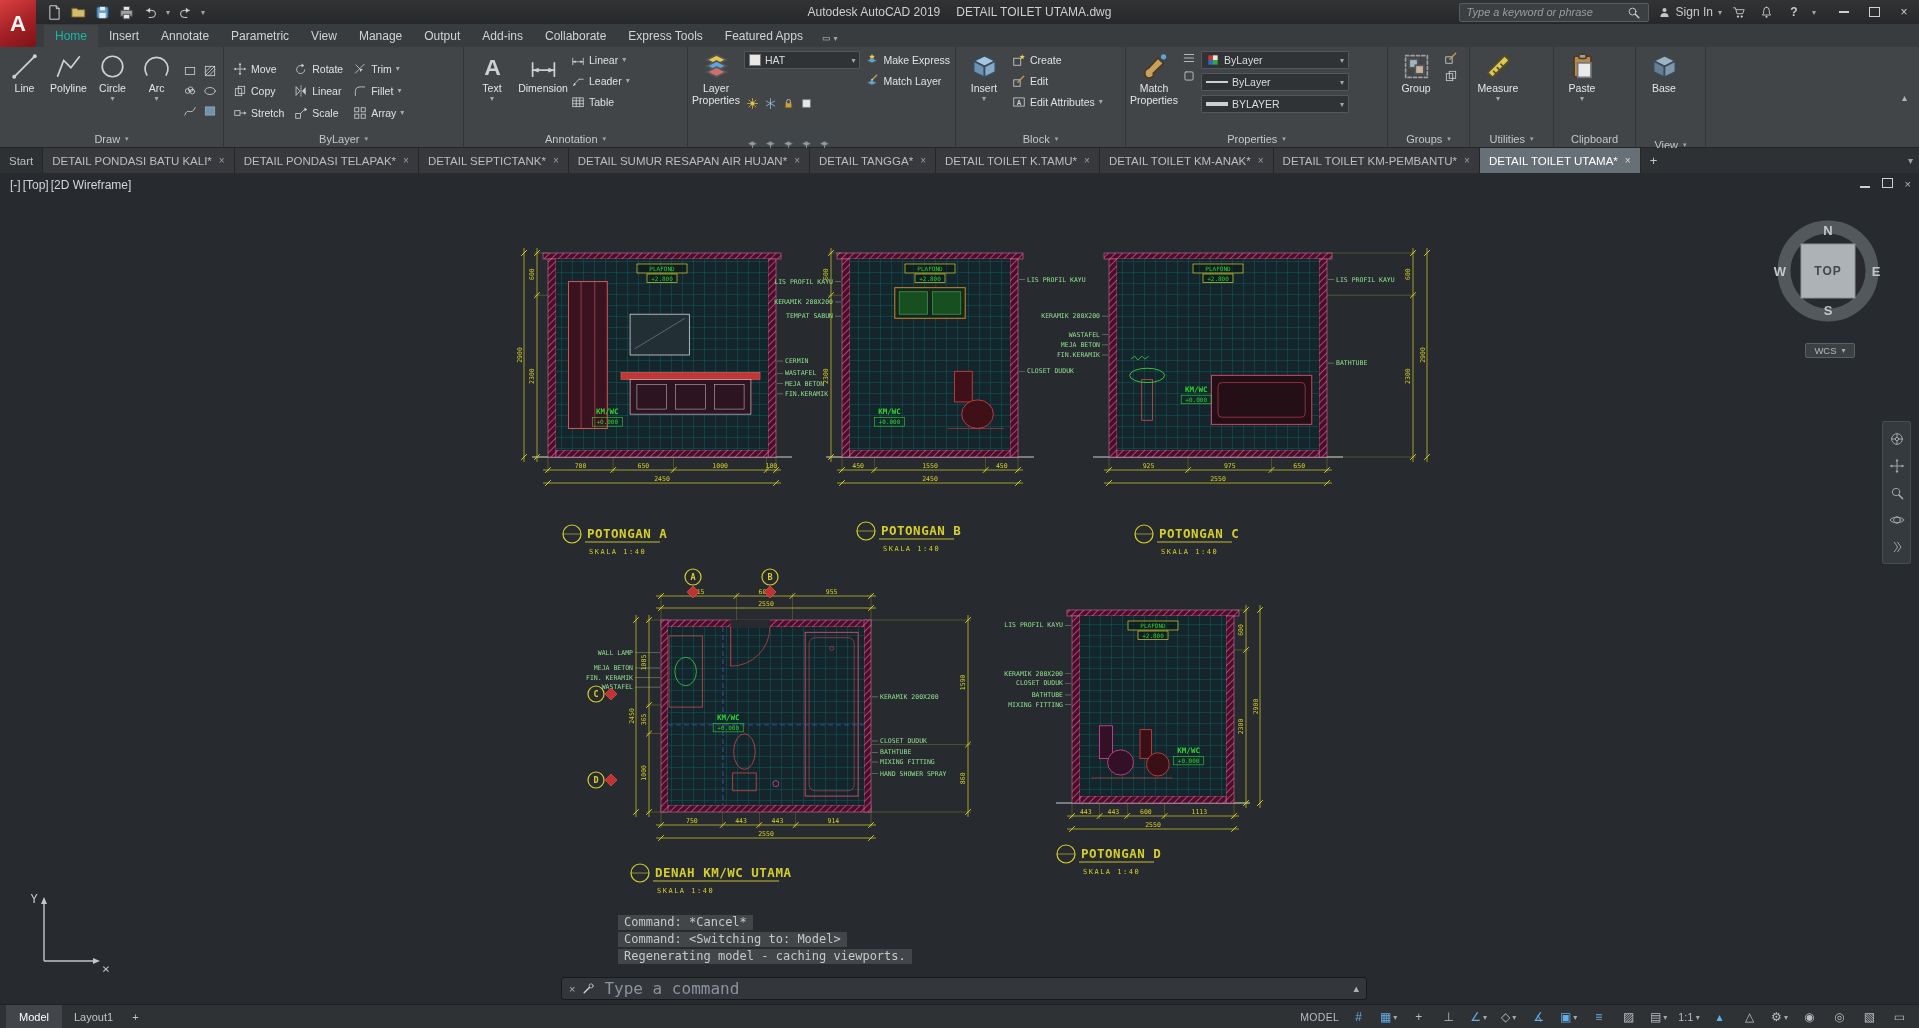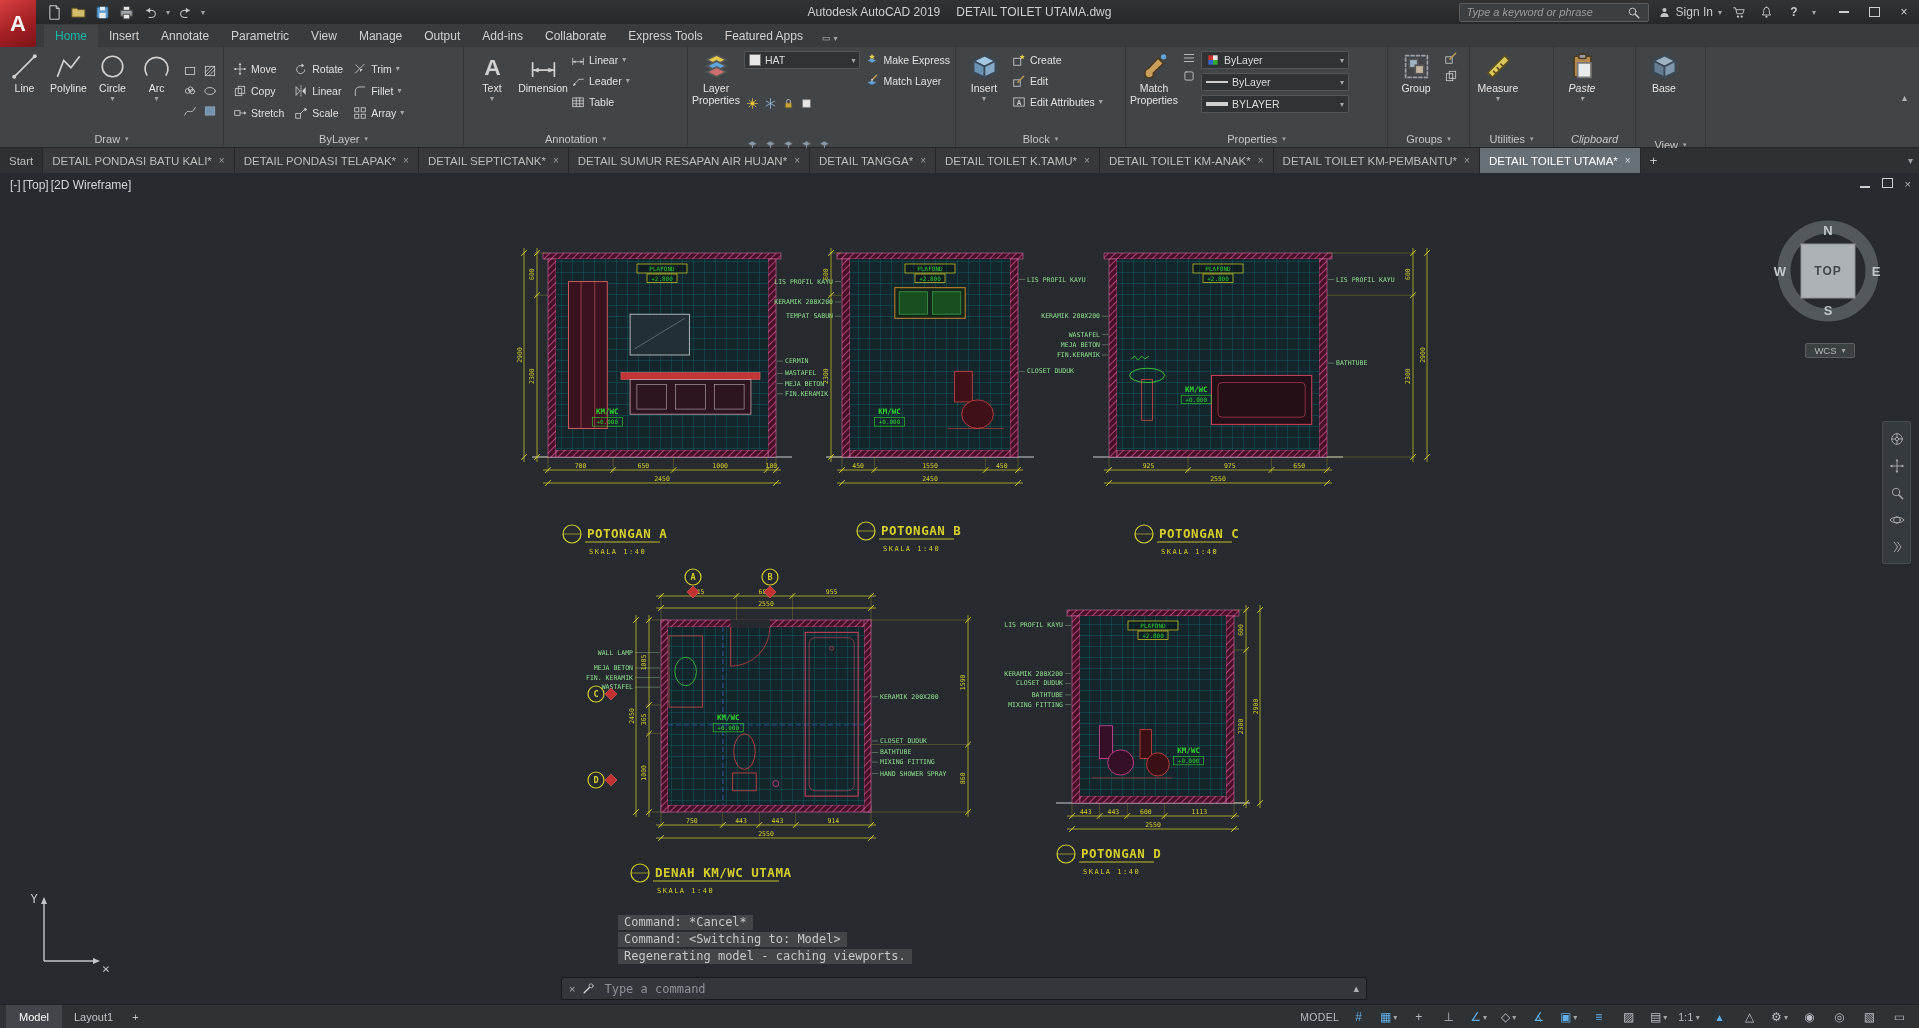--- a/index.html
+++ b/index.html
@@ -73,21 +73,21 @@
   #vc-svg text{font-family:"Liberation Sans",sans-serif;}
   #wcs-chip{margin:6px auto 0;display:inline-flex;align-items:center;gap:5px;background:rgba(62,66,69,.9);border:1px solid #5c6063;border-radius:2px;color:#b3b7bb;font-size:9.5px;padding:1px 8px;}
   #navbar{position:absolute;right:8px;top:248px;width:27px;background:rgba(72,77,82,.45);border:1px solid rgba(110,115,120,.35);border-radius:3px;display:flex;flex-direction:column;align-items:center;padding:3px 0;z-index:4;}
   .nav-i{width:23px;height:27px;display:flex;align-items:center;justify-content:center;opacity:.75;}
   .nav-i svg{width:16px;height:16px;}
   #ucs{position:absolute;left:14px;top:716px;}
   #ucs text{font-family:"DejaVu Sans Mono",monospace;}
   #cmd-history{position:absolute;left:618px;top:742px;display:flex;flex-direction:column;align-items:flex-start;gap:2px;font-family:"DejaVu Sans Mono",monospace;font-size:12px;color:#c6c8ca;z-index:5;}
   .cline{background:rgba(108,108,108,.42);padding:0 6px;line-height:15px;}
   #cmd-bar{position:absolute;left:561px;top:804px;width:806px;height:23px;background:#33363a;border:1px solid #17191b;border-radius:3px;display:flex;align-items:center;gap:7px;padding:0 7px;box-sizing:border-box;z-index:5;}
-  #cmd-bar input{flex:1;background:transparent;border:none;outline:none;color:#c9c9c9;font-size:12px;font-family:"DejaVu Sans Mono",monospace;}
+  #cmd-bar input{flex:1;background:transparent;border:none;outline:none;color:#c9c9c9;font-size:16px;font-family:"DejaVu Sans Mono",monospace;}
   #cmd-bar input::placeholder{color:#8d939a;}
   .cmdicon{color:#aab0b5;font-size:11px;display:inline-flex;align-items:center;}
   .cmdicon svg{width:13px;height:13px;}
   
   #statusbar{height:25px;background:#2f3235;border-top:1px solid #202224;display:flex;align-items:center;font-size:11px;color:#c0c4c8;padding:0 6px;box-sizing:border-box;}
   #sb-left{display:flex;align-items:center;gap:2px;height:100%;}
   #model-tab{background:#42464a;color:#fff;padding:0 13px;height:100%;display:flex;align-items:center;}
   #layout-tab{padding:0 10px;}
   #newlayout{padding:0 7px;color:#c6c6c6;}
   #sb-right{margin-left:auto;display:flex;align-items:center;gap:3px;}
@@ -670,21 +670,21 @@
             </svg>
             <span>Measure</span>
             <span class="dd">▾</span>
           </div>
         </div>
         <div class="pfoot">
           <span>Utilities</span>
           <span class="dd">▾</span>
         </div>
       </div>
-      <div class="panel" style="width: 82px; font-style: italic;">
+      <div class="panel" style="width: 82px;">
         <div class="pbody">
           <div class="bigbtn">
             <svg viewBox="0 0 24 24">
               <rect x="5" y="3.5" width="14" height="17" rx="1" fill="#b5894f" stroke="#4a3a22" stroke-width="1.4" stroke-linecap="round"></rect>
               <rect x="9" y="1.8" width="6" height="3.6" rx="1" fill="#9aa0a5" stroke="#4a3a22" stroke-width="1.4" stroke-linecap="round"></rect>
               <rect x="8" y="9" width="11" height="12" fill="#e8eaec" stroke="#777" stroke-width="1.4" stroke-linecap="round"></rect>
             </svg>
             <span>Paste</span>
             <span class="dd">▾</span>
           </div>

